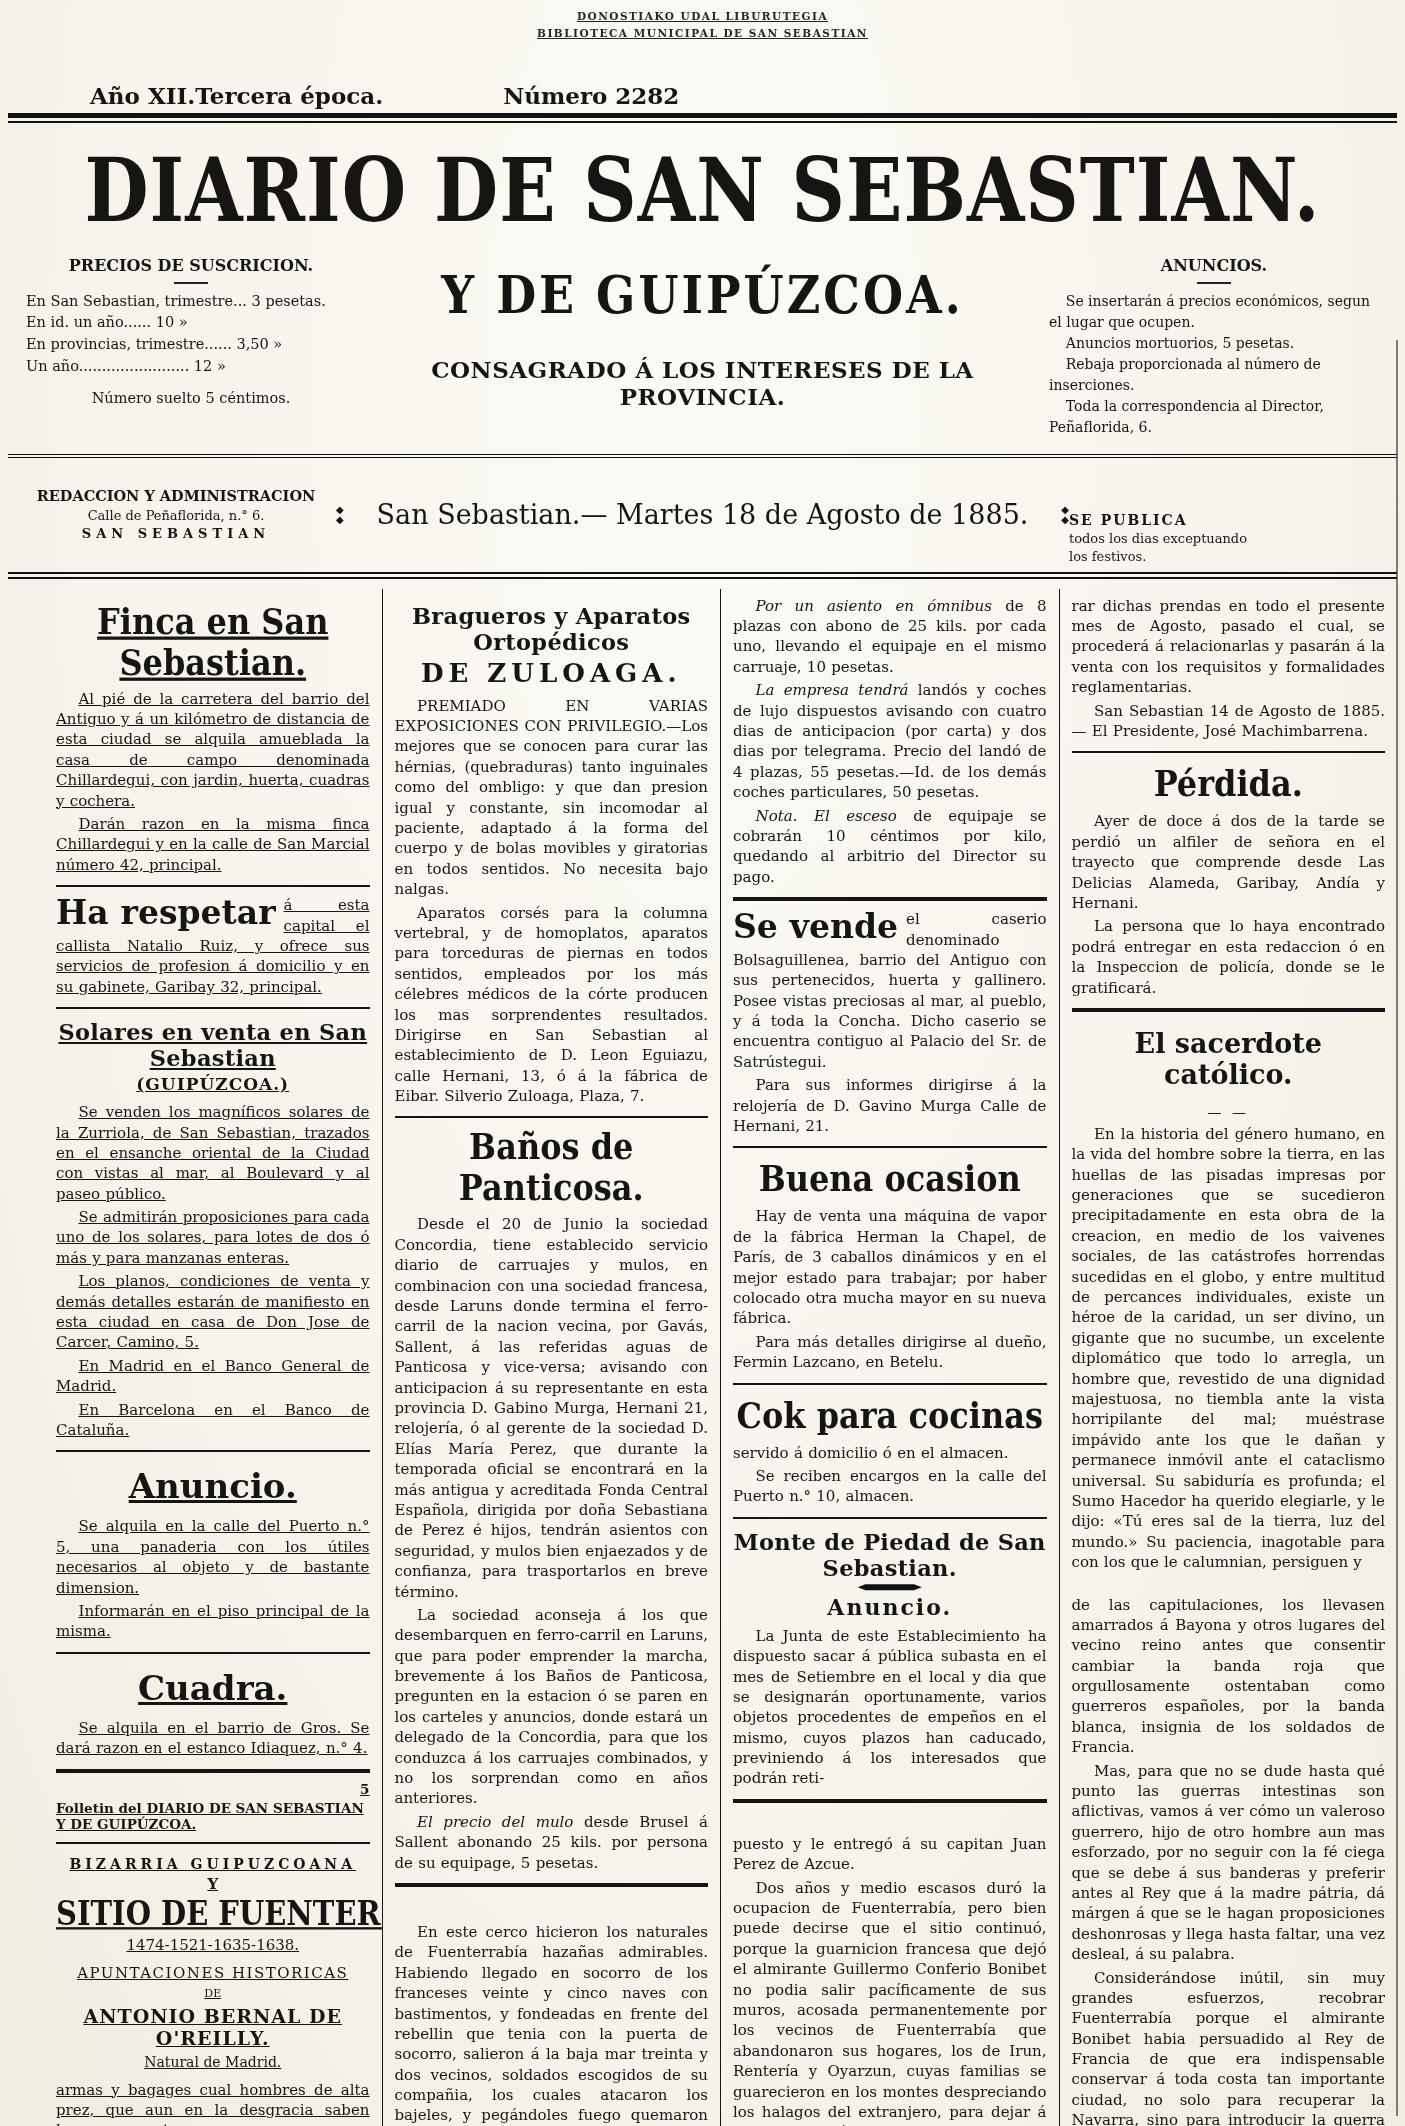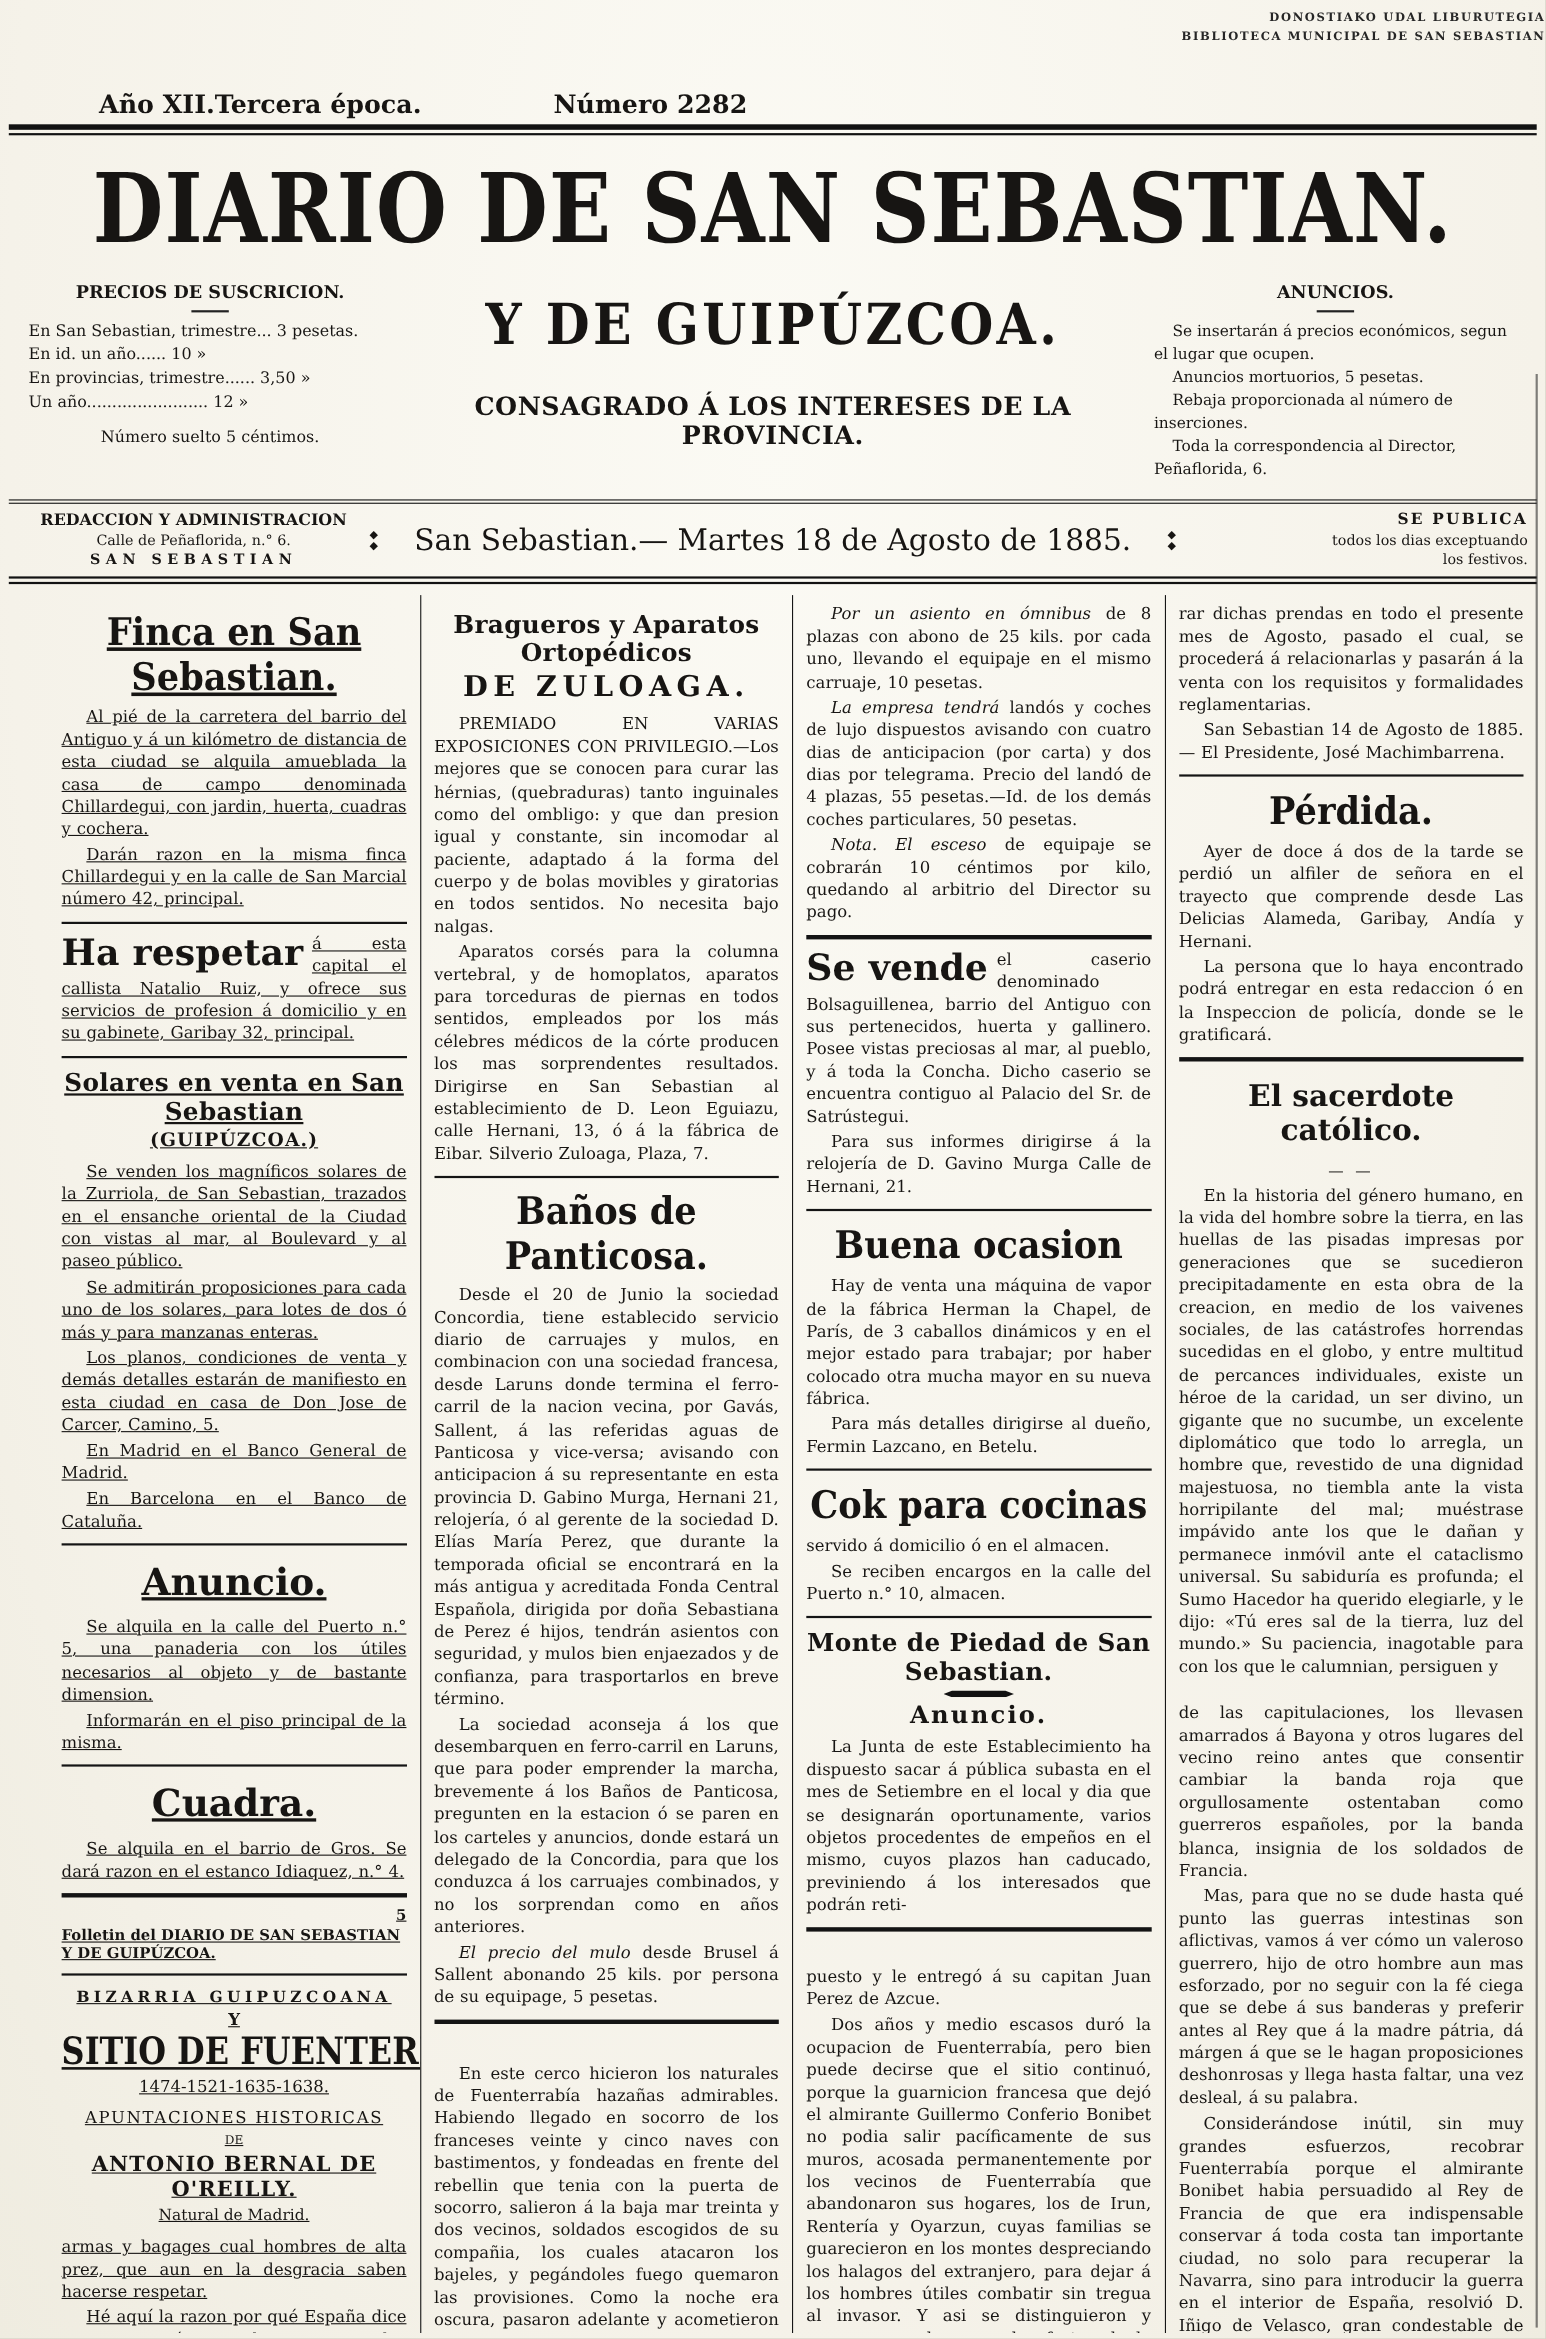--- a/index.html
+++ b/index.html
@@ -1,21 +1,21 @@
 <!DOCTYPE html>
 <html><head>
 <meta charset="utf-8">
 <style>
   html,body{margin:0;padding:0;background:#d8d4c8;}
   .page{position:relative;width:1405px;height:2126px;margin:0 auto;overflow:hidden;
     background:radial-gradient(ellipse at 50% 18%, #fbfaf4 0%, #f5f2e9 70%, #efece0 100%);
     color:#171513;font-family:"DejaVu Serif","Liberation Serif",serif;}
   .page::after{content:"";position:absolute;right:7px;top:340px;bottom:10px;width:2px;background:#1c1c1c;opacity:.55;}
 
-  .stamp{text-align:right;padding-top:8px;font-size:10.5px;font-weight:bold;letter-spacing:1.5px;line-height:1.6;color:#262626;}
+  .stamp{text-align:center;padding-top:8px;font-size:10.5px;font-weight:bold;letter-spacing:1.5px;line-height:1.6;color:#262626;text-decoration:underline;}
 
   .topline{display:flex;justify-content:flex-start;align-items:flex-end;margin:40px 20px 4px 90px;font-size:23px;font-weight:bold;}
   .topline .mid{margin-right:120px;}
   .rule-double{margin:2px 8px 0 8px;height:3px;border-top:5px solid #121212;border-bottom:2px solid #121212;}
 
   .masthead{margin:18px 0 2px;text-align:center;font-weight:bold;font-size:74px;line-height:1.15;
     letter-spacing:1px;white-space:nowrap;transform:scaleY(1.18);transform-origin:center top;}
 
   .mast-row{display:flex;align-items:flex-start;margin:28px 26px 0 26px;gap:28px;}
   .mast-left{width:330px;font-size:14.5px;line-height:1.5;}
@@ -29,21 +29,21 @@
   .mast-right{width:330px;font-size:14px;line-height:1.5;}
   .mast-right p{margin:0;text-indent:1.2em;}
 
   .dateband{display:flex;align-items:center;margin:16px 8px 0;padding:5px 8px;
     border-top:4px double #121212;border-bottom:7px double #121212;}
   .band-left{width:320px;text-align:center;font-size:13px;line-height:1.4;}
   .band-left .b1{font-weight:bold;font-size:14.5px;}
   .band-left .b3{font-weight:bold;letter-spacing:5px;}
   .band-center{flex:1;display:flex;align-items:center;}
   .band-date{flex:1;text-align:center;font-size:27px;}
-  .band-right{width:320px;text-align:right;font-size:13px;line-height:1.4;}
+  .band-right{width:320px;text-align:left;font-size:13px;line-height:1.4;margin-top:48px;}
   .band-right .b1{font-weight:bold;letter-spacing:2px;font-size:14px;}
   .ornament{display:flex;flex-direction:column;align-items:center;gap:1px;font-size:10px;line-height:.9;}
 
   .cols{display:flex;margin:10px 16px 0 54px;height:1580px;overflow:hidden;}
   .col{flex:1;padding:4px 12px 0;overflow:hidden;}
   .col + .col{border-left:1.5px solid #161616;}
   .col:first-child{padding-left:2px;text-decoration:underline;}
   .col:last-child{padding-right:4px;}
 
   .p{font-size:15px;line-height:1.36;text-align:justify;text-indent:1.5em;margin:3px 0;word-spacing:0.5px;}

